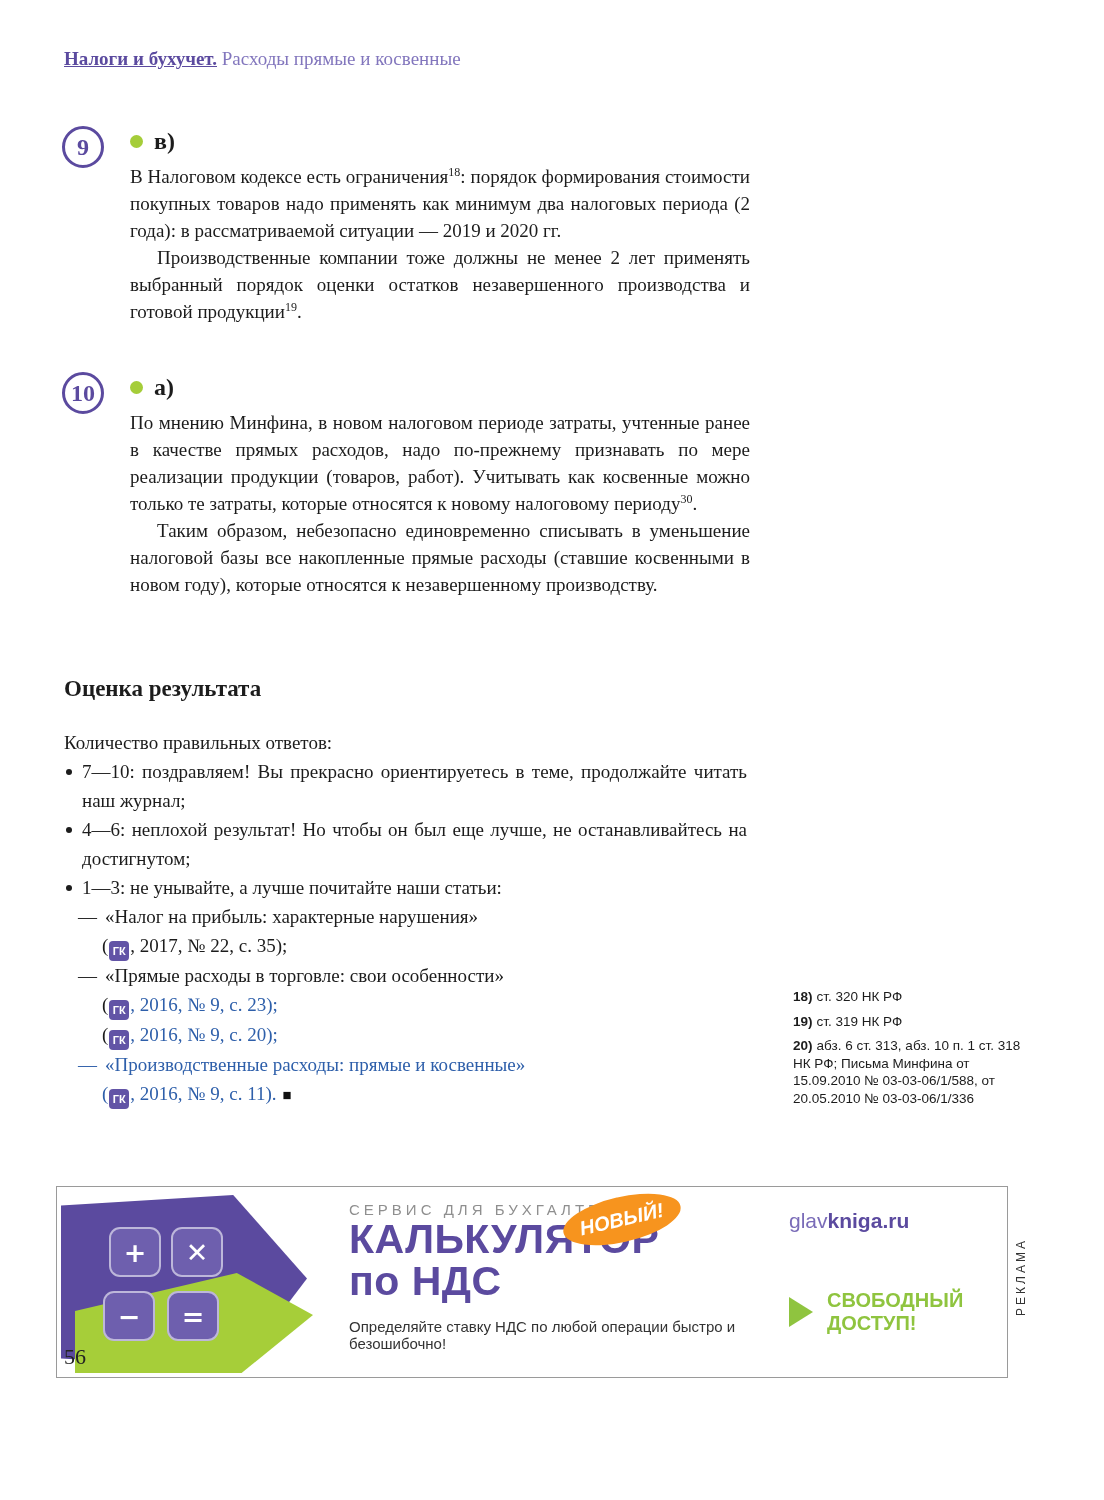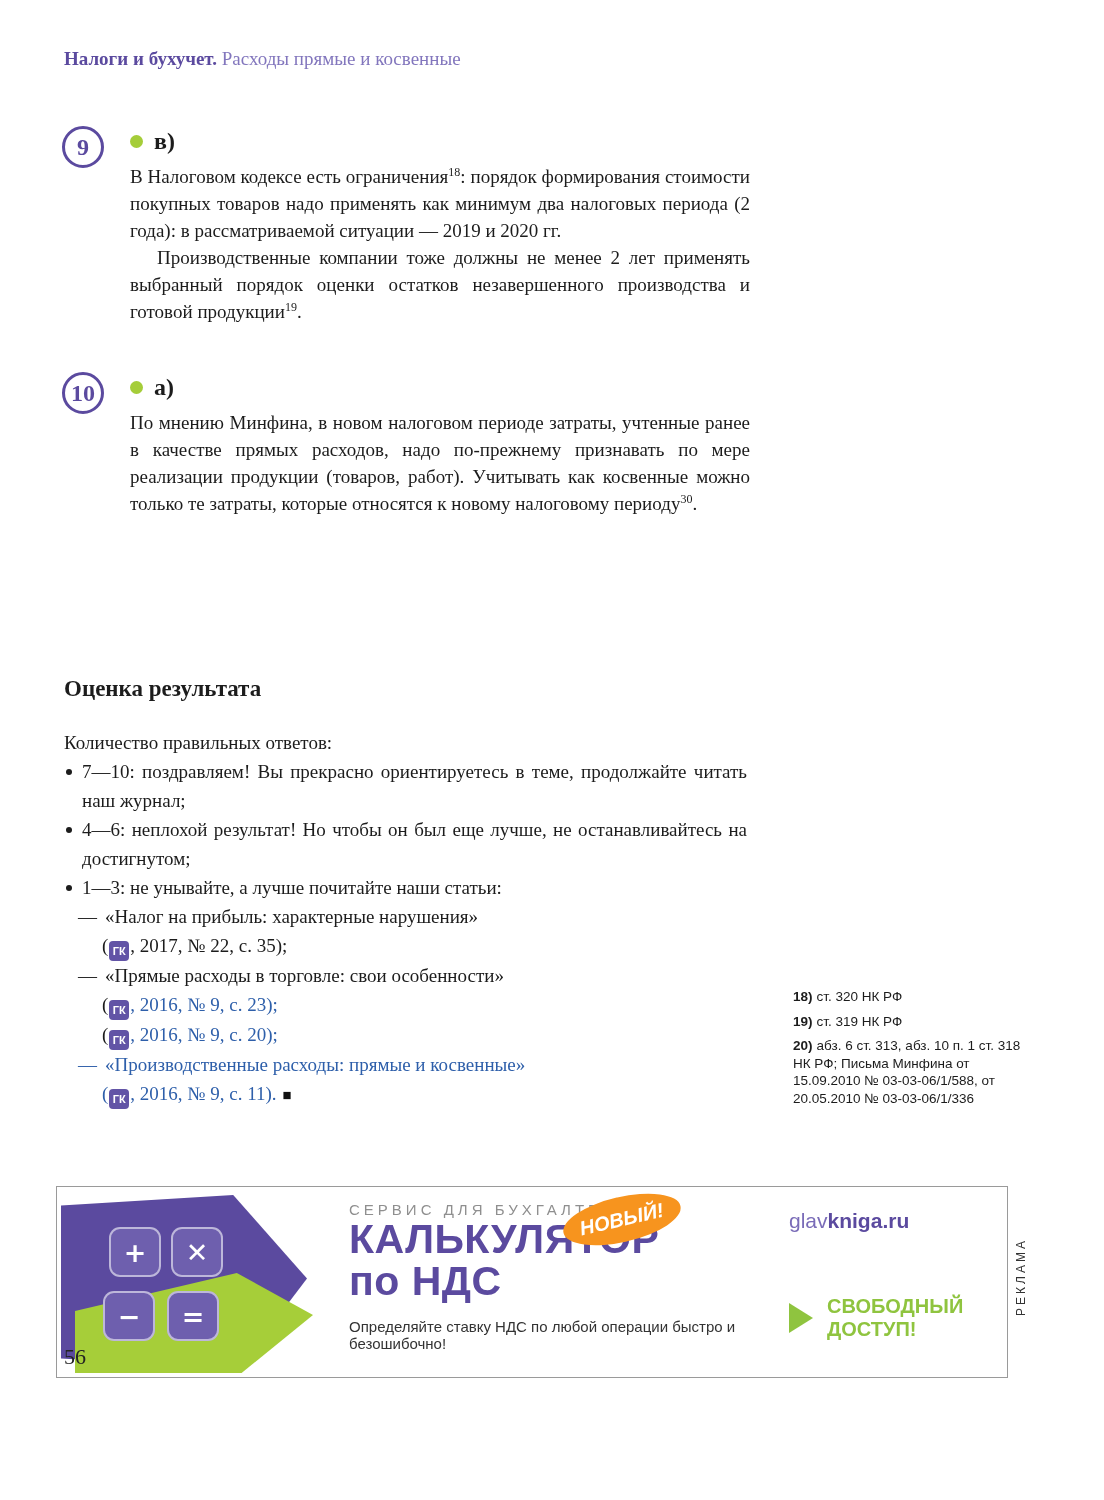--- a/index.html
+++ b/index.html
@@ -8,21 +8,21 @@
     position: relative;
     width: 1104px; height: 1500px;
     background: #ffffff;
     font-family: "Liberation Serif", serif;
     color: #1c1c1c;
     overflow: hidden;
   }
 
   
   .header { position:absolute; left:64px; top:48px; font-size:19px; }
-  .header .brand { color:#5b4a9f; font-weight:bold; }
+  .header .brand { color:#5b4a9f; font-weight:bold;text-decoration:underline; }
   .header .section { color:#8276bd; }
 
   
   .item { position:absolute; left:130px; width:620px; }
   .item-9  { top:128px; }
   .item-10 { top:374px; }
   .item-circle {
     position:absolute; left:-68px; top:-2px;
     width:42px; height:42px;
     border:3px solid #5b4a9f; border-radius:50%;
@@ -106,21 +106,21 @@
     background:#f7941e; color:#fff;
     font-weight:bold; font-style:italic; font-size:20px;
     padding:11px 17px; border-radius:50%;
     transform:rotate(-13deg);
   }
 
   .ad-site { position:absolute; left:732px; top:22px; font-size:21px; }
   .site-prefix { color:#7a6cb8; font-weight:normal; }
   .site-suffix { color:#5b4a9f; font-weight:bold; }
 
-  .ad-access { position:absolute; left:732px; top:108px; display:flex; align-items:center; }
+  .ad-access { position:absolute; left:732px; top:102px; display:flex; align-items:center; }
   .play-triangle {
     width:0; height:0;
     border-top:15px solid transparent;
     border-bottom:15px solid transparent;
     border-left:24px solid #8fc43f;
     margin-right:14px;
   }
   .access-text { color:#8fc43f; font-weight:bold; font-size:20px; line-height:23px; }
 
   .reklama {
@@ -156,20 +156,21 @@
 
   <div class="item item-10">
     <div class="item-circle">
       <span>10</span>
     </div>
     <div class="item-heading">
       <span class="green-dot"></span>
       <span class="answer-letter">а)</span>
     </div>
     <p class="para"><span>По мнению Минфина, в новом налоговом периоде затраты, учтенные ранее в качестве прямых расходов, надо по-прежнему признавать по мере реализации продукции (товаров, работ). Учитывать как косвенные можно только те затраты, которые относятся к новому налоговому периоду</span><sup>30</sup><span>.</span></p>
+    <p class="para indent"><span>Таким образом, небезопасно единовременно списывать в уменьшение налоговой базы все накопленные прямые расходы (ставшие косвенными в новом году), которые относятся к незавершенному производству.</span><sup></sup><span></span></p>
   </div>
 
   <div class="quiz">
     <h2 class="quiz-heading">Оценка результата</h2>
     <div class="quiz-intro">Количество правильных ответов:</div>
     <ul class="qlist">
       <li><span class="li-dot"></span><span>7—10: поздравляем! Вы прекрасно ориентируетесь в теме, продолжайте читать наш журнал;</span></li>
       <li><span class="li-dot"></span><span>4—6: неплохой результат! Но чтобы он был еще лучше, не останавливайтесь на достигнутом;</span></li>
       <li><span class="li-dot"></span><span>1—3: не унывайте, а лучше почитайте наши статьи:</span></li>
     </ul>

